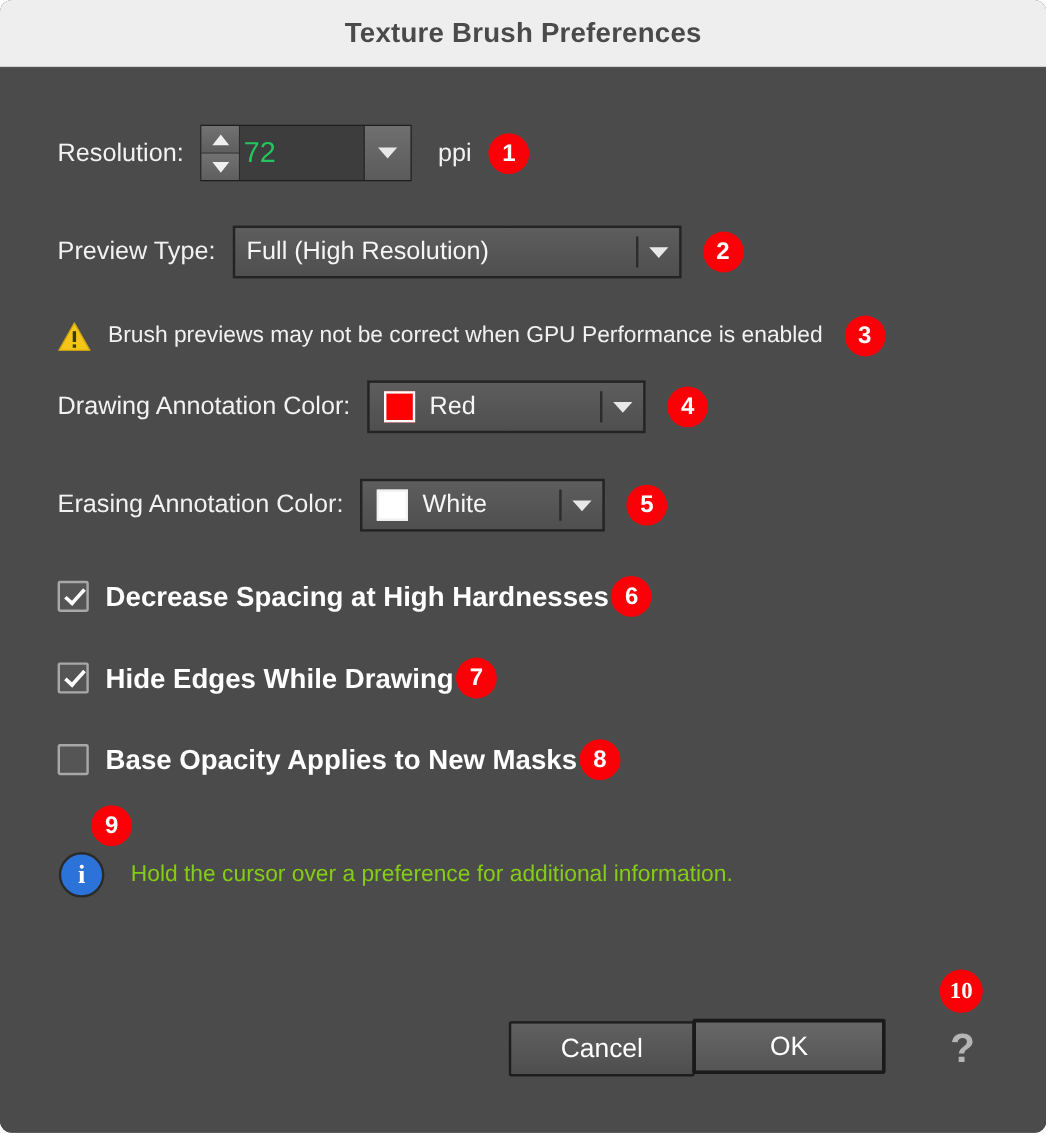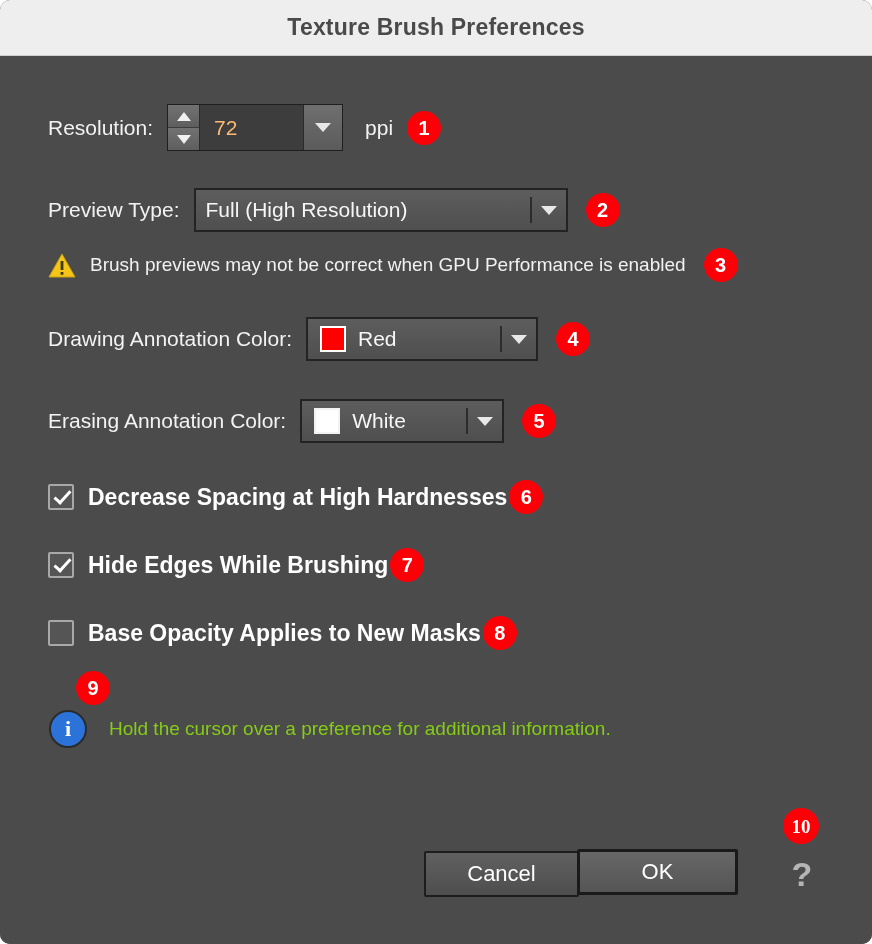--- a/index.html
+++ b/index.html
@@ -114,23 +114,23 @@
   .tri-down {
     width: 0; height: 0;
     border-left: 7px solid transparent;
     border-right: 7px solid transparent;
     border-top: 9px solid #f0f0f0;
   }
   .spin-value {
     flex: 1;
     display: flex;
     align-items: center;
-    padding-left: 14px;
-    color: #fdba74;
-    font-size: 21px;
+    padding-left: 3px;
+    color: #22c55e;
+    font-size: 24px;
     background: #3d3d3d;
   }
   .spin-drop {
     width: 38px;
     display: flex;
     align-items: center;
     justify-content: center;
     background: linear-gradient(#6f6f6f, #5b5b5b);
     border-left: 1px solid #2a2a2a;
   }
@@ -310,21 +310,21 @@
       <div class="combo" style="width:374px;">
         <span class="combo-text">Full (High Resolution)</span>
         <span class="combo-sep"></span>
         <span class="combo-arrow">
           <span class="tri-down-sm"></span>
         </span>
       </div>
       <span class="badge" style="margin-left:18px;">2</span>
     </div>
 
-    <div class="row" style="left:48px; top:192px;">
+    <div class="row" style="left:48px; top:207px;">
       <span class="warn-icon">
         <svg width="28" height="25" viewBox="0 0 28 25">
           <path d="M14 1 L27 24 L1 24 Z" fill="#f5c518" stroke="#c9a211" stroke-width="1" stroke-linejoin="round"></path>
           <rect x="12.6" y="8" width="2.8" height="9" fill="#3a3a18"></rect>
           <rect x="12.6" y="19" width="2.8" height="2.8" fill="#3a3a18"></rect>
         </svg>
       </span>
       <span class="warn-text">Brush previews may not be correct when GPU Performance is enabled</span>
       <span class="badge" style="margin-left:18px;">3</span>
     </div>
@@ -356,21 +356,21 @@
     </div>
 
     <div class="row" style="left:48px; top:424px;">
       <span class="checkbox checked"></span>
       <span class="check-label">Decrease Spacing at High Hardnesses</span>
       <span class="badge">6</span>
     </div>
 
     <div class="row" style="left:48px; top:492px;">
       <span class="checkbox checked"></span>
-      <span class="check-label">Hide Edges While Brushing</span>
+      <span class="check-label">Hide Edges While Drawing</span>
       <span class="badge">7</span>
     </div>
 
     <div class="row" style="left:48px; top:560px;">
       <span class="checkbox"></span>
       <span class="check-label">Base Opacity Applies to New Masks</span>
       <span class="badge">8</span>
     </div>
 
     <span class="badge" style="position:absolute; left:76px; top:615px;">9</span>

